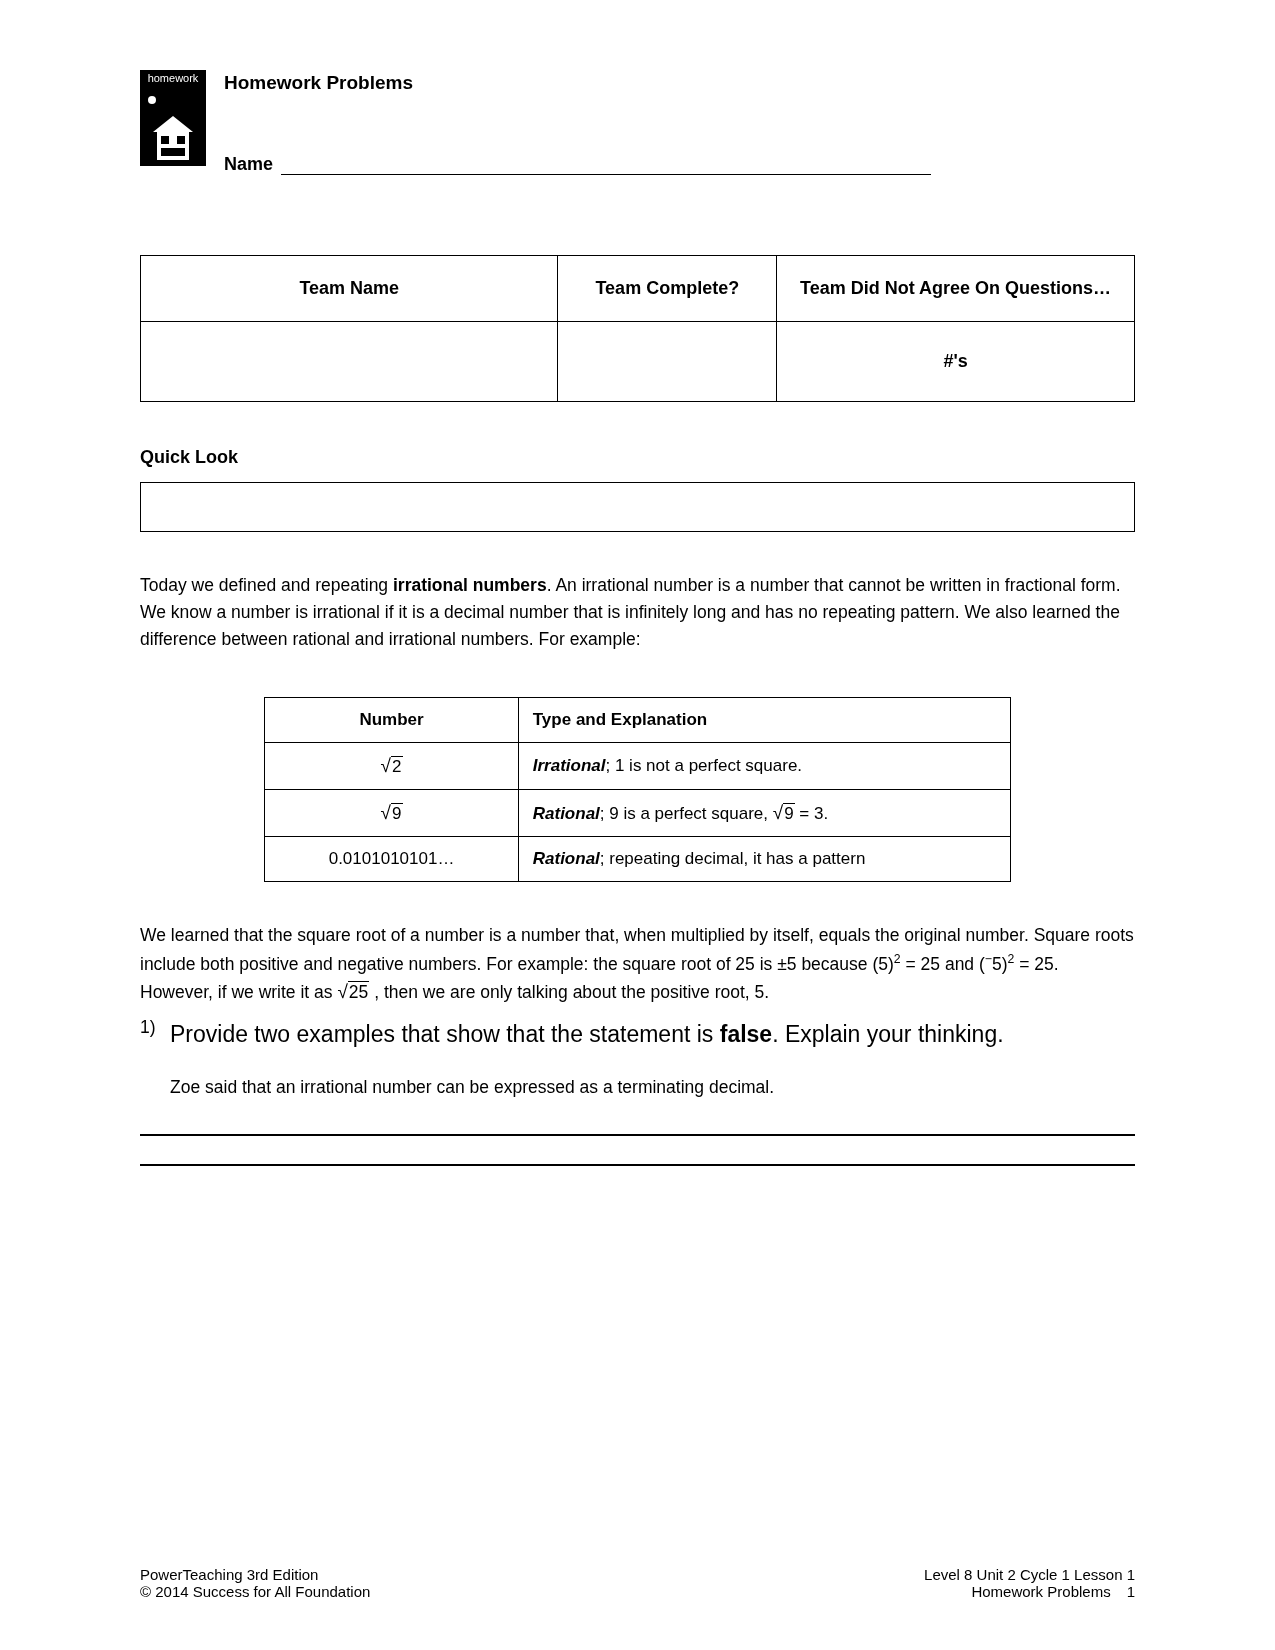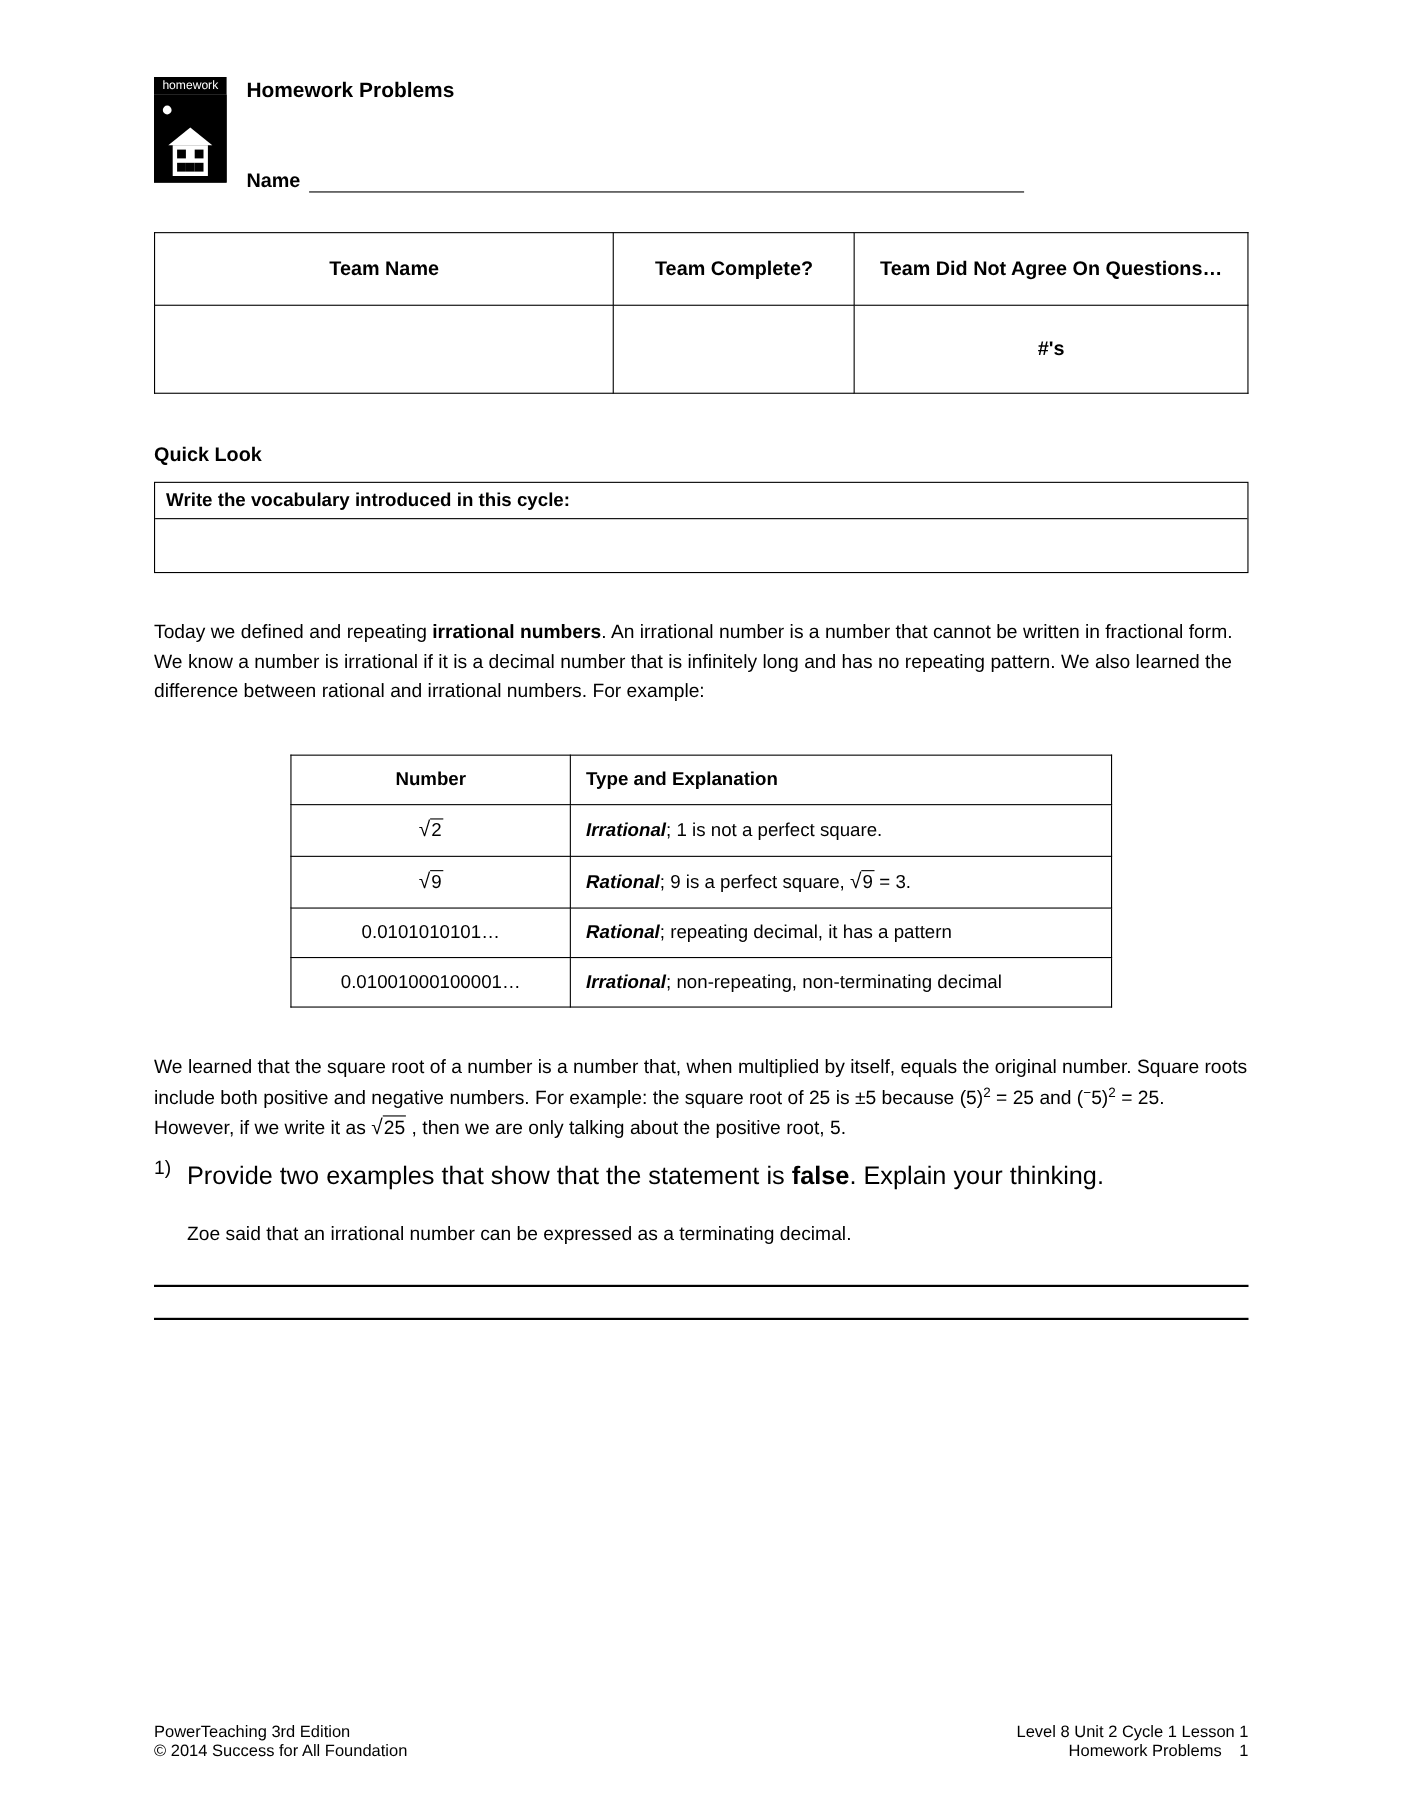--- a/index.html
+++ b/index.html
@@ -12,21 +12,21 @@
       font-size: 17px;
       background: #fff;
       width: 1275px;
       height: 1650px;
       position: relative;
       padding: 70px 140px 50px 140px;
     }
     .header-section {
       display: flex;
       align-items: flex-start;
-      margin-bottom: 36px;
+      margin-bottom: 80px;
     }
     .icon-box {
       width: 66px;
       height: 96px;
       margin-right: 18px;
       display: flex;
       flex-direction: column;
     }
     .icon-label {
       background: #000;
@@ -264,21 +264,20 @@
     <td></td>
     <td></td>
     <td class="numbers-cell"><span>#'s</span></td>
   </tr>
 </tbody>
   </table>
 
 <div class="section-header">Quick Look</div>
 
 <div class="vocab-box">
-  <div class="vocab-header">Write the vocabulary introduced in this cycle:</div>
   <div class="vocab-body"></div>
 </div>
 
 <p class="paragraph">
   <span>Today we defined and repeating </span><strong>irrational numbers</strong><span>. An irrational number is a number that cannot be written in fractional form. We know a number is irrational if it is a decimal number that is infinitely long and has no repeating pattern. We also learned the difference between rational and irrational numbers. For example:</span>
 </p>
 
 <table class="example-table">
   <tbody>
       <tr>
@@ -290,24 +289,20 @@
     <td class="exp-col"><strong><em>Irrational</em></strong><span>; 1 is not a perfect square.</span></td>
   </tr>
   <tr>
     <td class="num-col"><span class="sqrt"><span class="sqrt-sym">√</span><span class="sqrt-rad">9</span></span></td>
     <td class="exp-col"><strong><em>Rational</em></strong><span>; 9 is a perfect square, </span><span class="sqrt"><span class="sqrt-sym">√</span><span class="sqrt-rad">9</span></span><span> = 3.</span></td>
   </tr>
   <tr>
     <td class="num-col">0.0101010101…</td>
     <td class="exp-col"><strong><em>Rational</em></strong><span>; repeating decimal, it has a pattern</span></td>
   </tr>
-  <tr>
-    <td class="num-col">0.01001000100001…</td>
-    <td class="exp-col"><strong><em>Irrational</em></strong><span>; non-repeating, non-terminating decimal</span></td>
-  </tr>
 </tbody>
   </table>
 
 <p class="paragraph">
   <span>We learned that the square root of a number is a number that, when multiplied by itself, equals the original number. Square roots include both positive and negative numbers. For example: the square root of 25 is ±5 because (5)</span><sup>2</sup><span> = 25 and (</span><sup>−</sup><span>5)</span><sup>2</sup><span> = 25. However, if we write it as </span><span class="sqrt"><span class="sqrt-sym">√</span><span class="sqrt-rad">25</span></span><span> , then we are only talking about the positive root, 5.</span>
 </p>
 
 <div class="question-row">
   <div class="question-num">1)</div>
   <div class="question-text">

